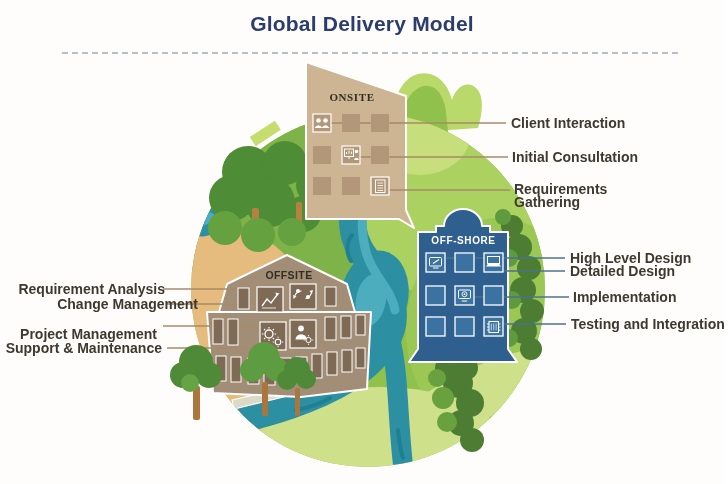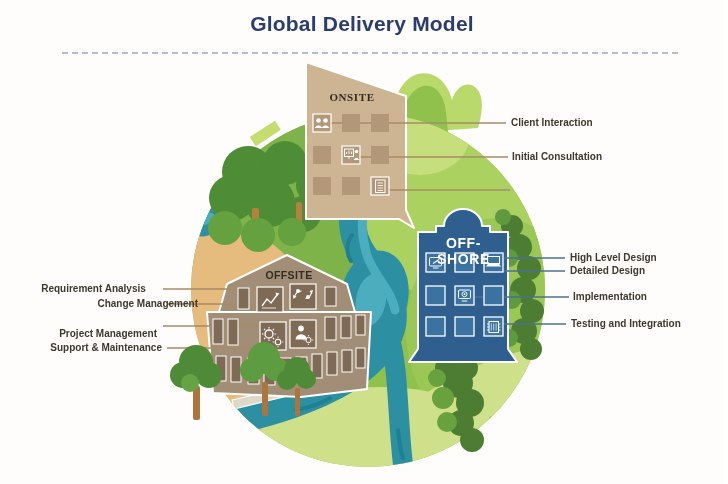--- a/index.html
+++ b/index.html
@@ -13,36 +13,36 @@
     text-align:center; font-size:21px; font-weight:bold;
     color:#2b3d6e; letter-spacing:0.2px;
   }
   .divider {
     position:absolute; top:52px; left:62px; width:616px; height:0;
     border-top:2px dashed #b5bfc7;
   }
   .scene-svg { position:absolute; top:0; left:0; z-index:1; }
   .label-layer { position:absolute; inset:0; z-index:2; pointer-events:none; }
   .callout {
-    position:absolute; font-size:10px; font-weight:bold;
+    position:absolute; font-size:14px; font-weight:bold;
     color:#3d392e; line-height:12.5px; white-space:nowrap;
   }
   .callout.wrap { white-space:normal; }
   .bname { position:absolute; font-weight:bold; text-align:center; color:#322d23; }
   .bname.onsite   { left:312px; top:91px;  width:80px; font-size:11px; letter-spacing:0.6px;font-family:Liberation Serif, serif; }
   .bname.offsite  { left:249px; top:269px; width:80px; font-size:10.5px; letter-spacing:0.4px; }
-  .bname.offshore { left:421px; top:235px; width:85px; font-size:14px; letter-spacing:0.6px; color:#ffffff; }
+  .bname.offshore { left:421px; top:235px; width:85px; font-size:10px; letter-spacing:0.6px; color:#ffffff; }
   .co-client   { left:511px; top:117px; }
   .co-initial  { left:512px; top:151px; }
   .co-reqgath  { left:514px; top:183px; width:86px; }
   .co-hld      { left:570px; top:252px; }
   .co-dd       { left:570px; top:265px; }
   .co-impl     { left:573px; top:291px; }
   .co-test     { left:571px; top:318px; }
-  .co-reqana   { left:15px; top:283px; width:157px; text-align:center; }
+  .co-reqana   { left:8px; top:283px; width:157px; text-align:right; }
   .co-change   { left:0; top:298px; width:162px; text-align:right;padding-left:36px; }
   .co-proj     { left:0; top:328px; width:157px; text-align:right; }
   .co-supp     { left:0; top:342px; width:162px; text-align:right; }
 </style>
 </head>
 <body>
 
 <div class="canvas">
 
   <svg class="scene-svg" width="728" height="484" viewBox="0 0 728 484">
@@ -312,20 +312,21 @@
   <div class="label-layer">
     <div class="title">Global Delivery Model</div>
     <div class="divider"></div>
 
     <div class="bname onsite">ONSITE</div>
     <div class="bname offsite">OFFSITE</div>
     <div class="bname offshore">OFF-SHORE</div>
 
     <div class="callout co-client">Client Interaction</div>
     <div class="callout co-initial">Initial Consultation</div>
+    <div class="callout co-reqgath wrap">Requirements Gathering</div>
 
     <div class="callout co-reqana">Requirement Analysis</div>
     <div class="callout co-change">Change Management</div>
     <div class="callout co-proj">Project Management</div>
     <div class="callout co-supp">Support &amp; Maintenance</div>
 
     <div class="callout co-hld">High Level Design</div>
     <div class="callout co-dd">Detailed Design</div>
     <div class="callout co-impl">Implementation</div>
     <div class="callout co-test">Testing and Integration</div>

